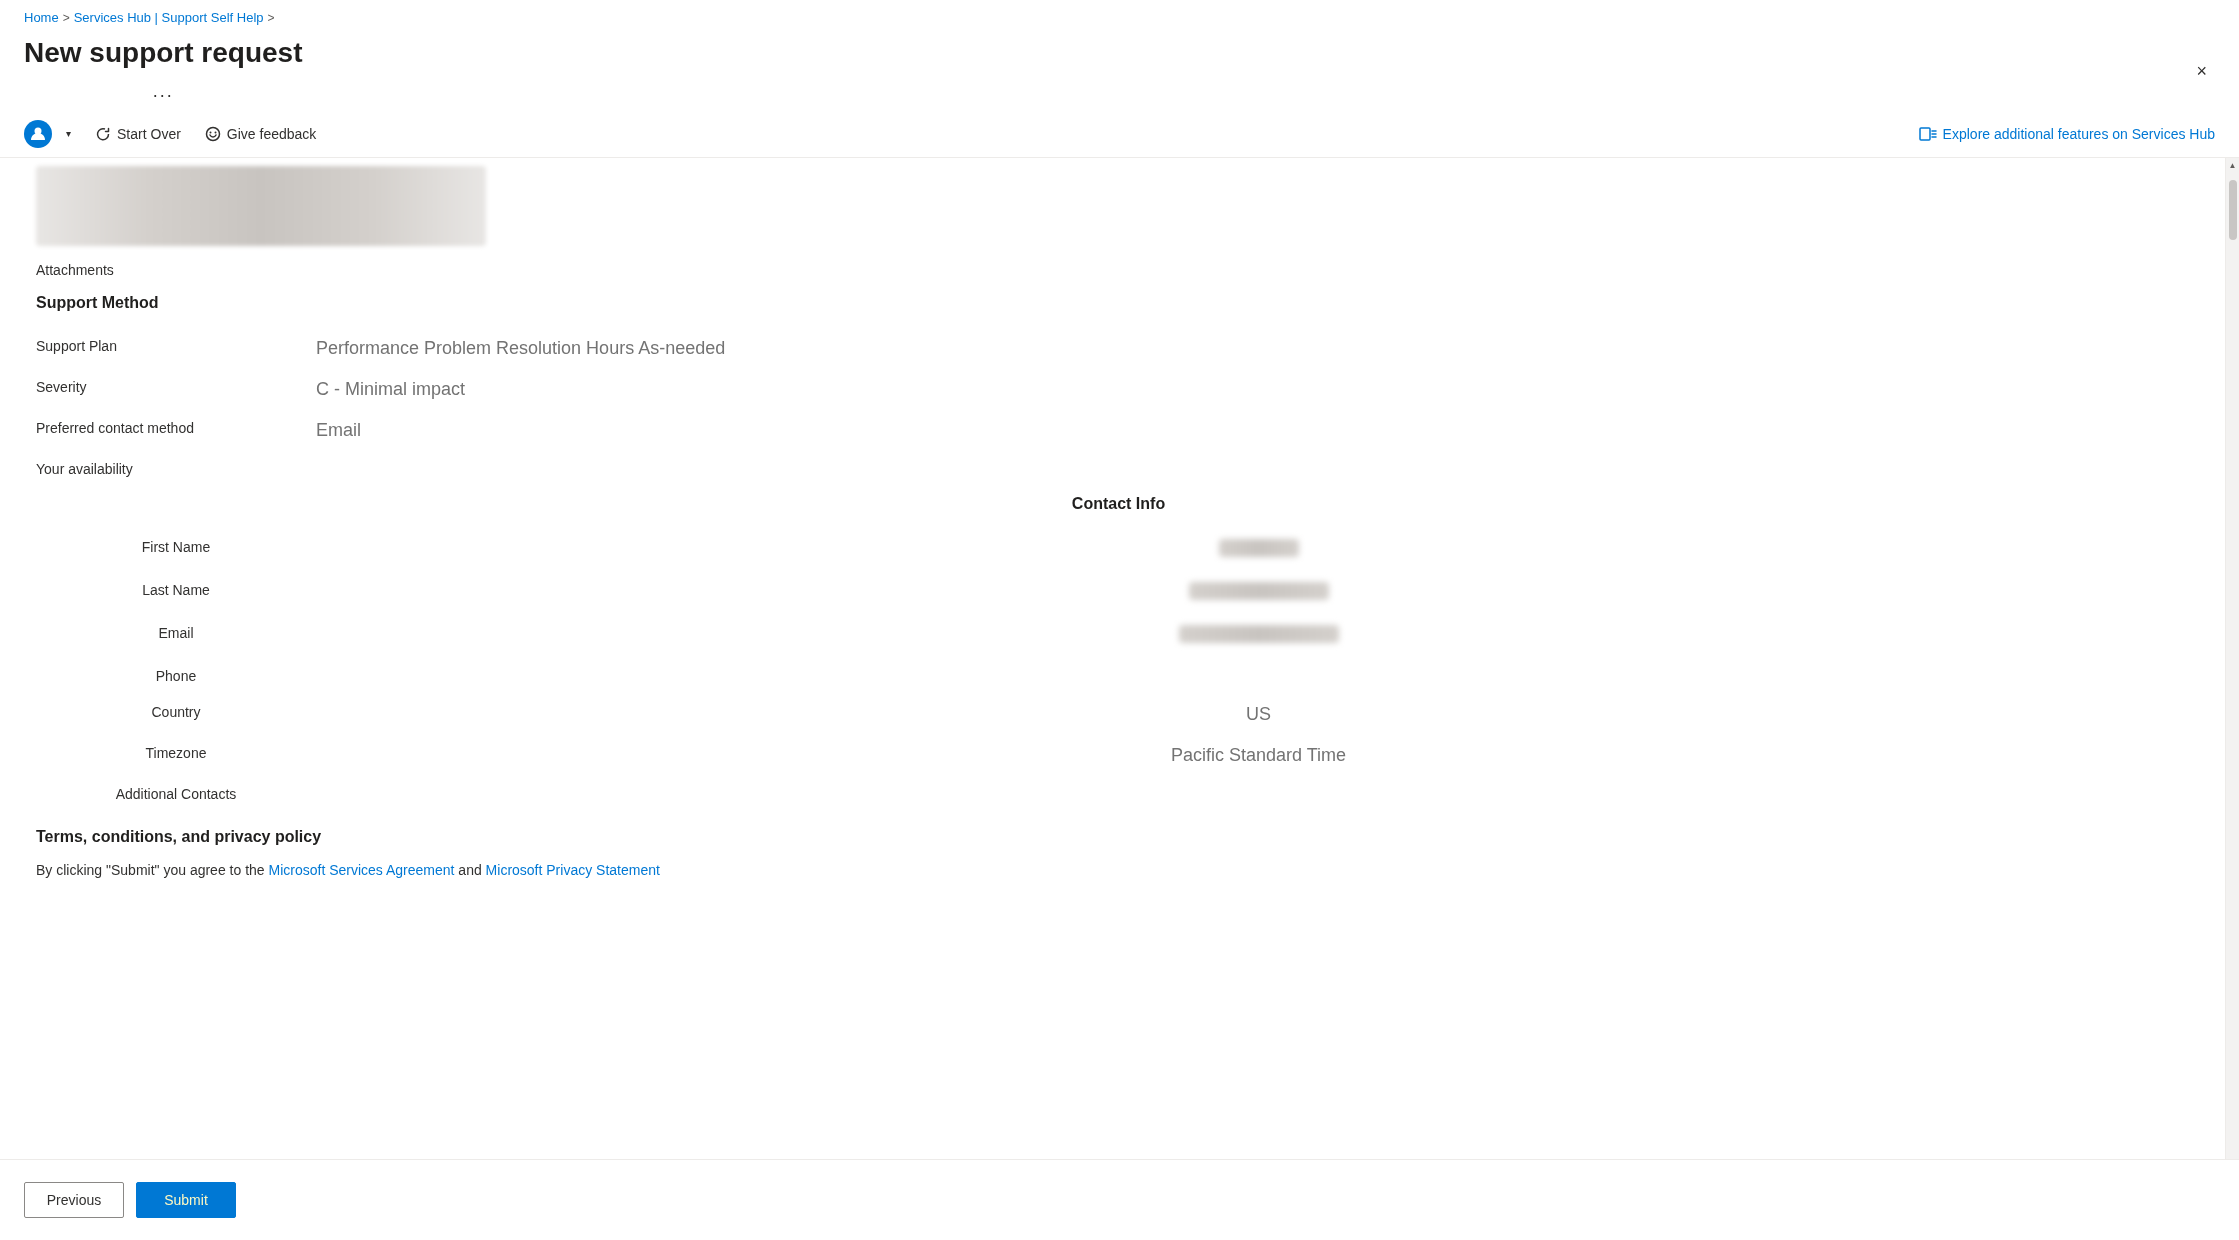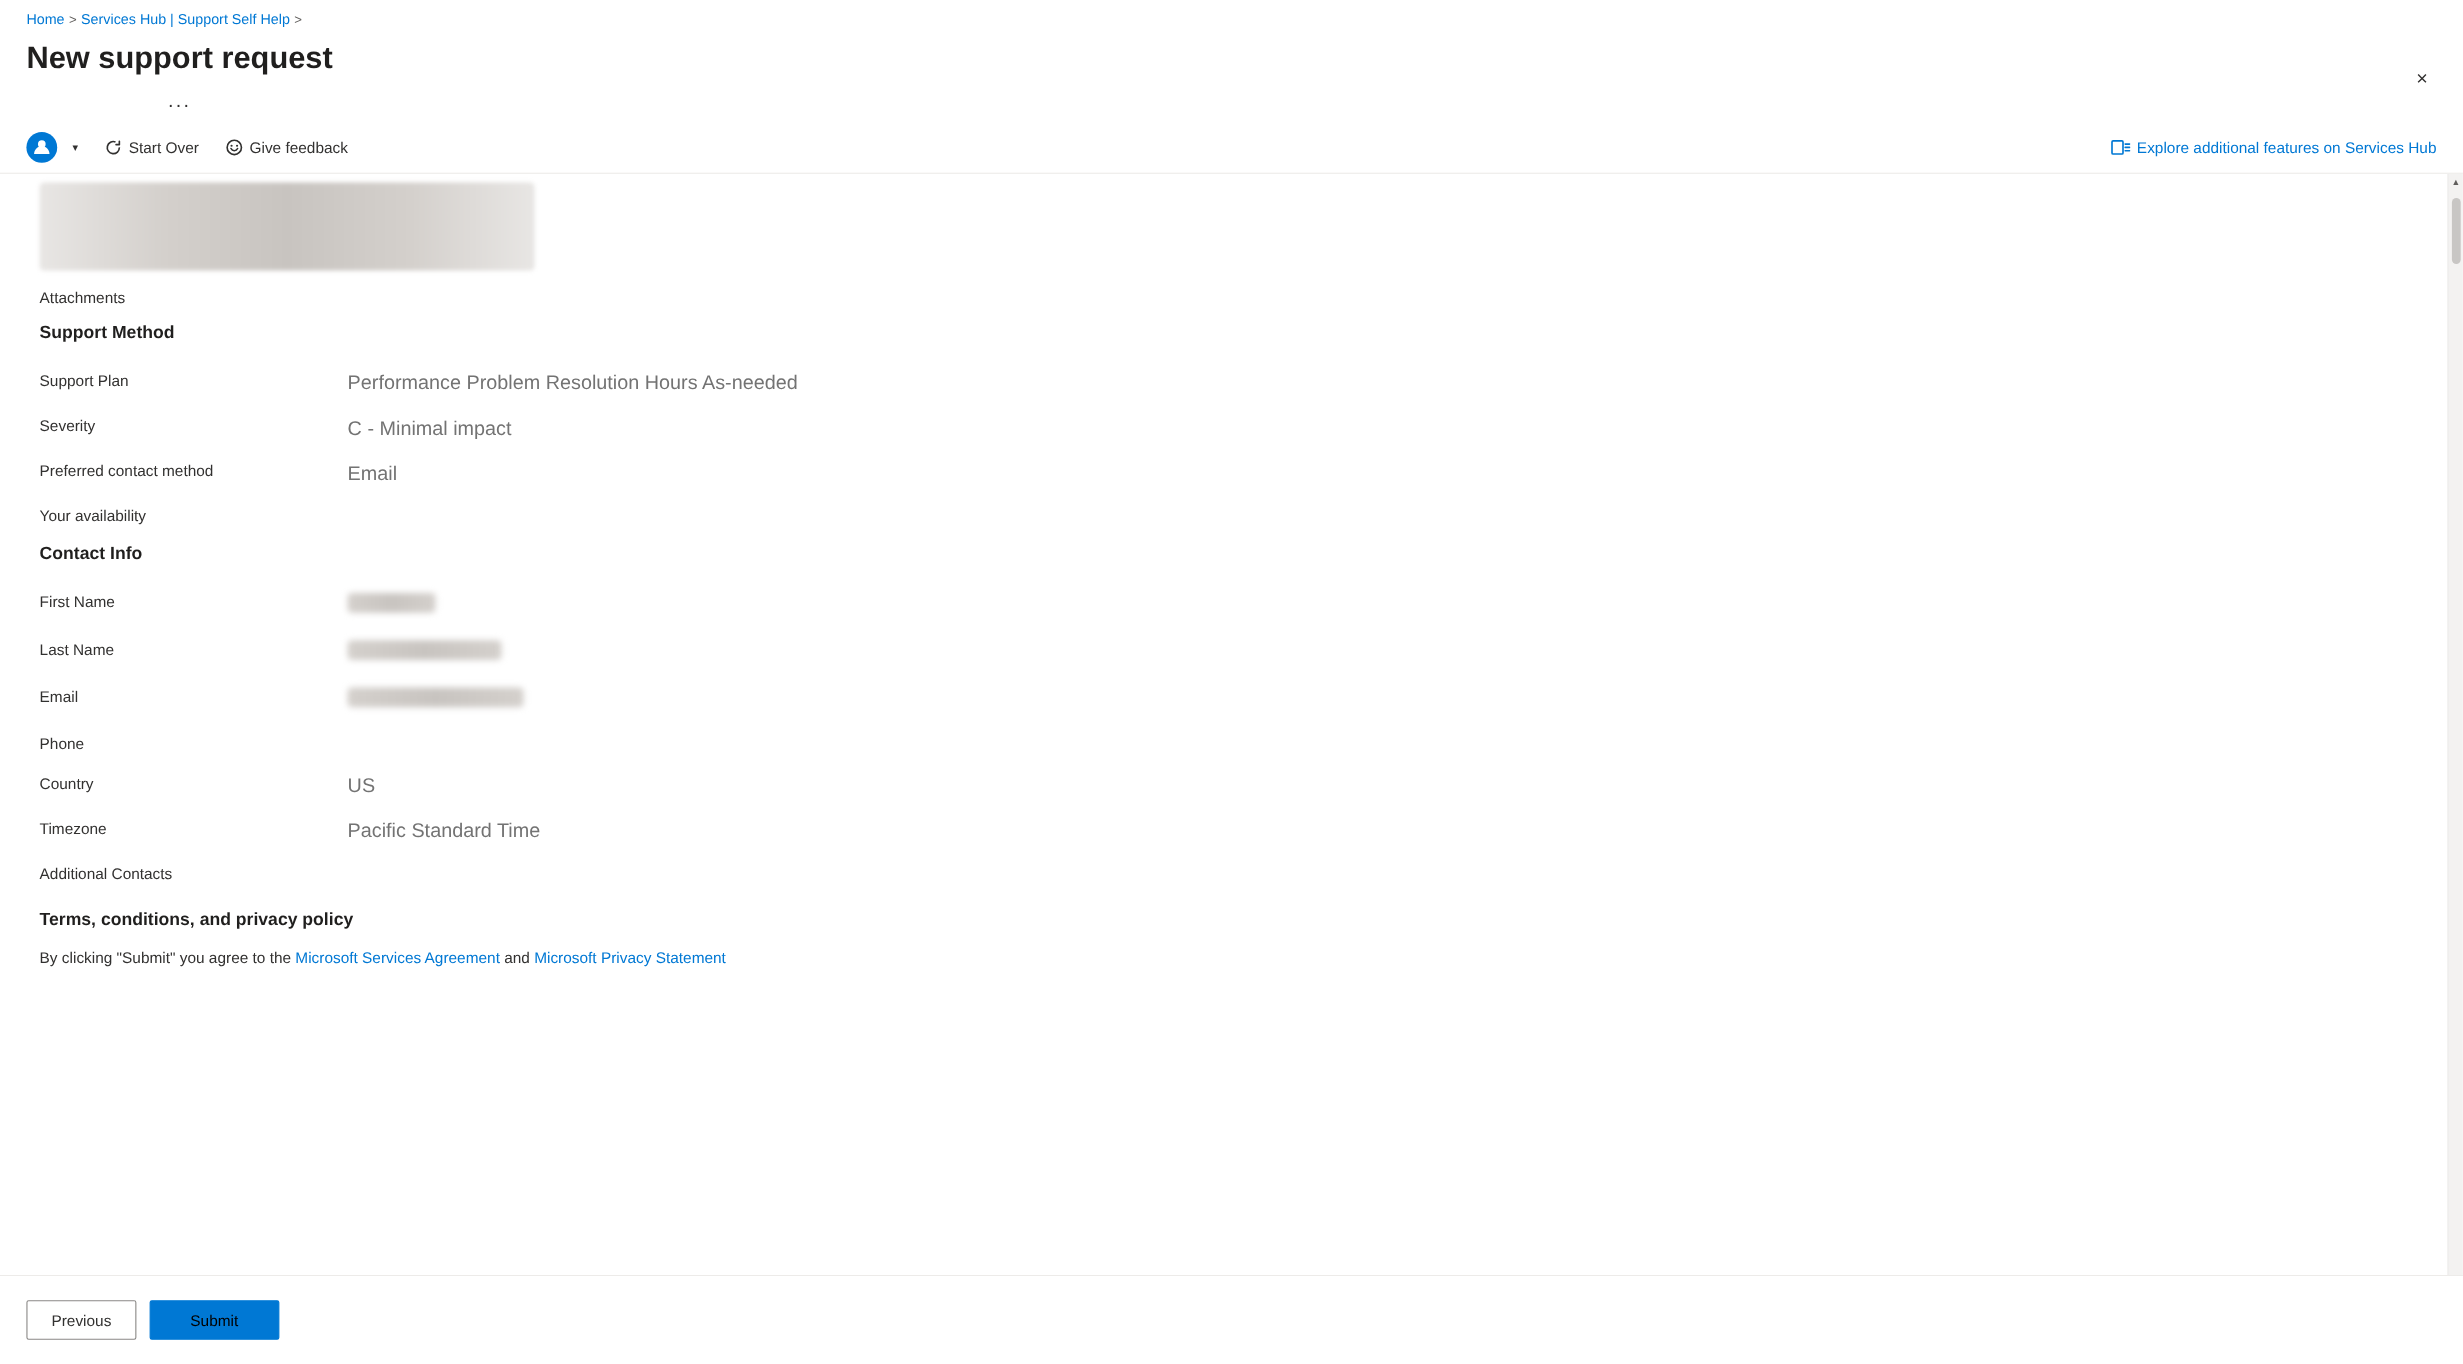--- a/index.html
+++ b/index.html
@@ -211,20 +211,21 @@
     .blurred-value {
       display: inline-block;
       background: linear-gradient(to right, #d4d0cc, #c8c4c0, #d4d0cc);
       border-radius: 4px;
       height: 18px;
       filter: blur(3px);
     }
 
     .contact-section {
       margin-top: 8px;
+      text-align: center;
     }
 
     .terms-section {
       margin-top: 16px;
     }
 
     .terms-text {
       font-size: 14px;
       color: #323130;
       margin-top: 8px;
@@ -257,22 +258,22 @@
       font-size: 14px;
       cursor: pointer;
       border-radius: 2px;
       min-width: 100px;
       height: 36px;
     }
 
     .btn-submit {
       background: #0078d4;
       border: 1px solid #0078d4;
-      color: #000000;
-      padding: 6px 36px;
+      color: #fef9c3;
+      padding: 6px 18px;
       font-size: 14px;
       cursor: pointer;
       border-radius: 2px;
       min-width: 100px;
       height: 36px;
     }
 
     .header-row {
       display: flex;
       align-items: center;

